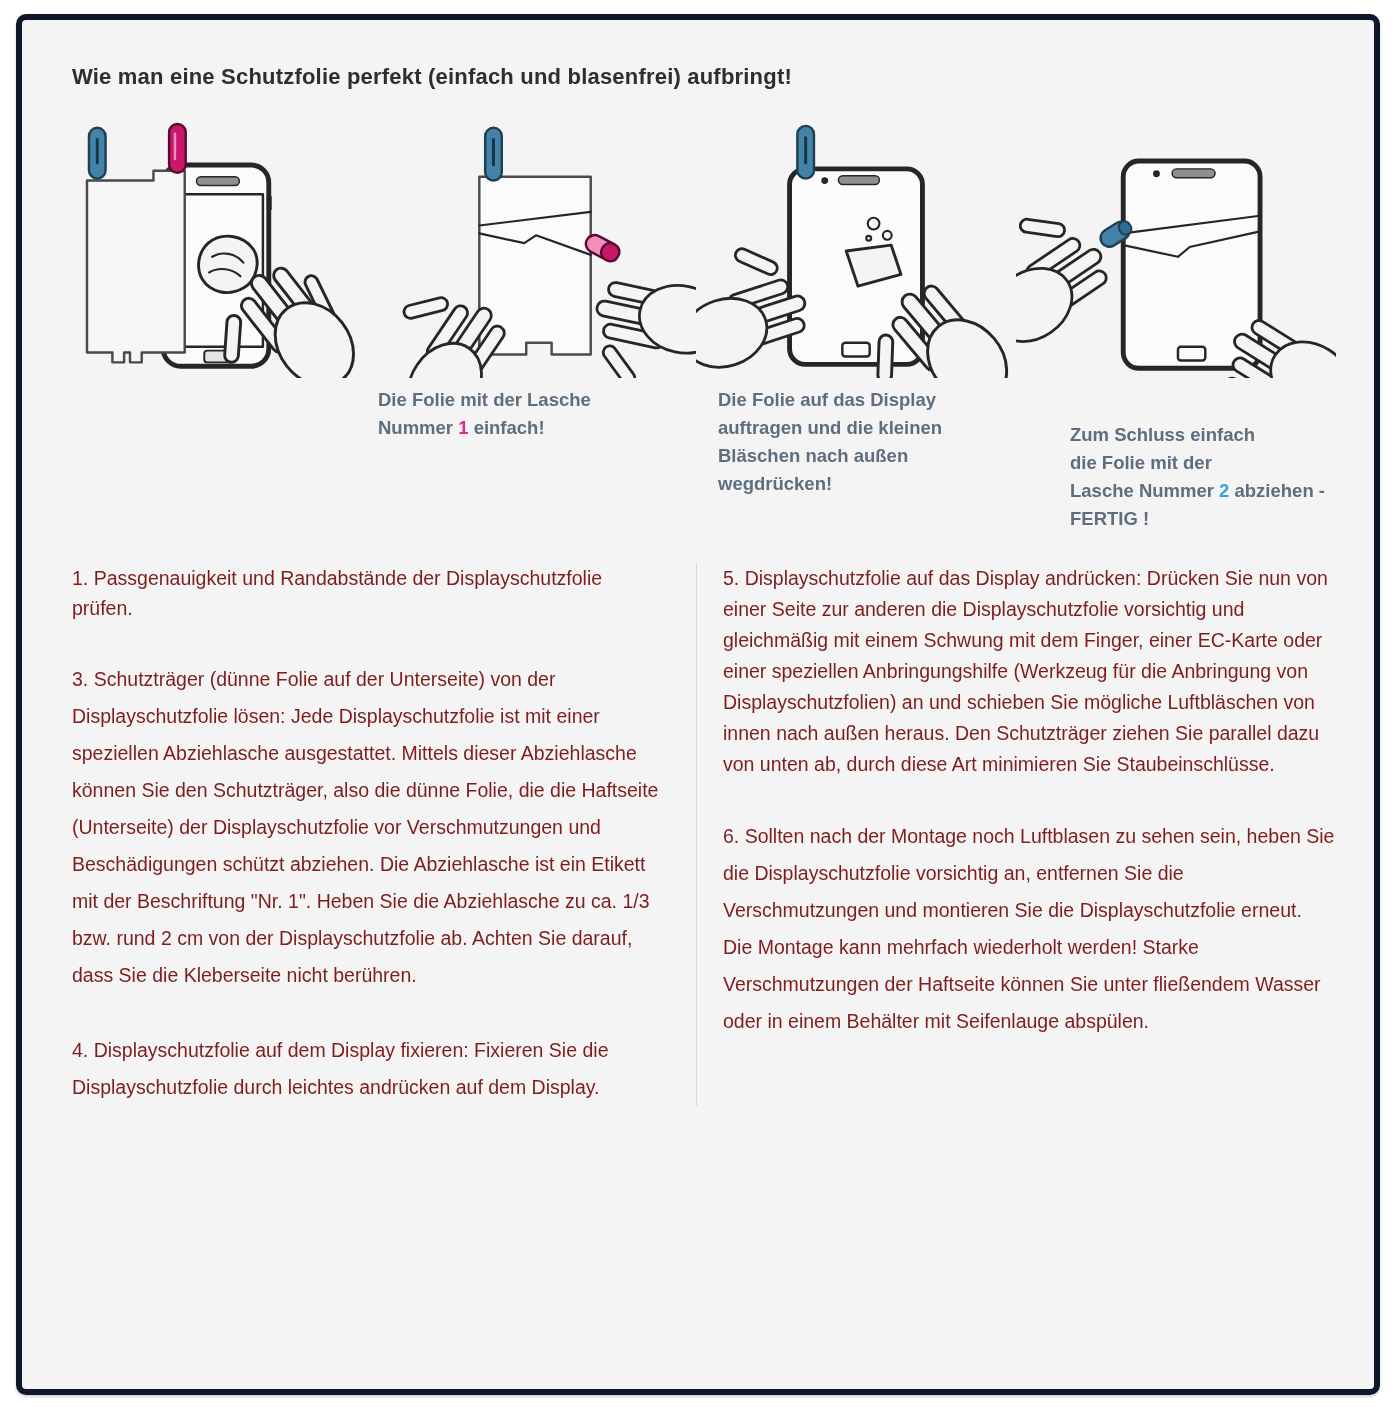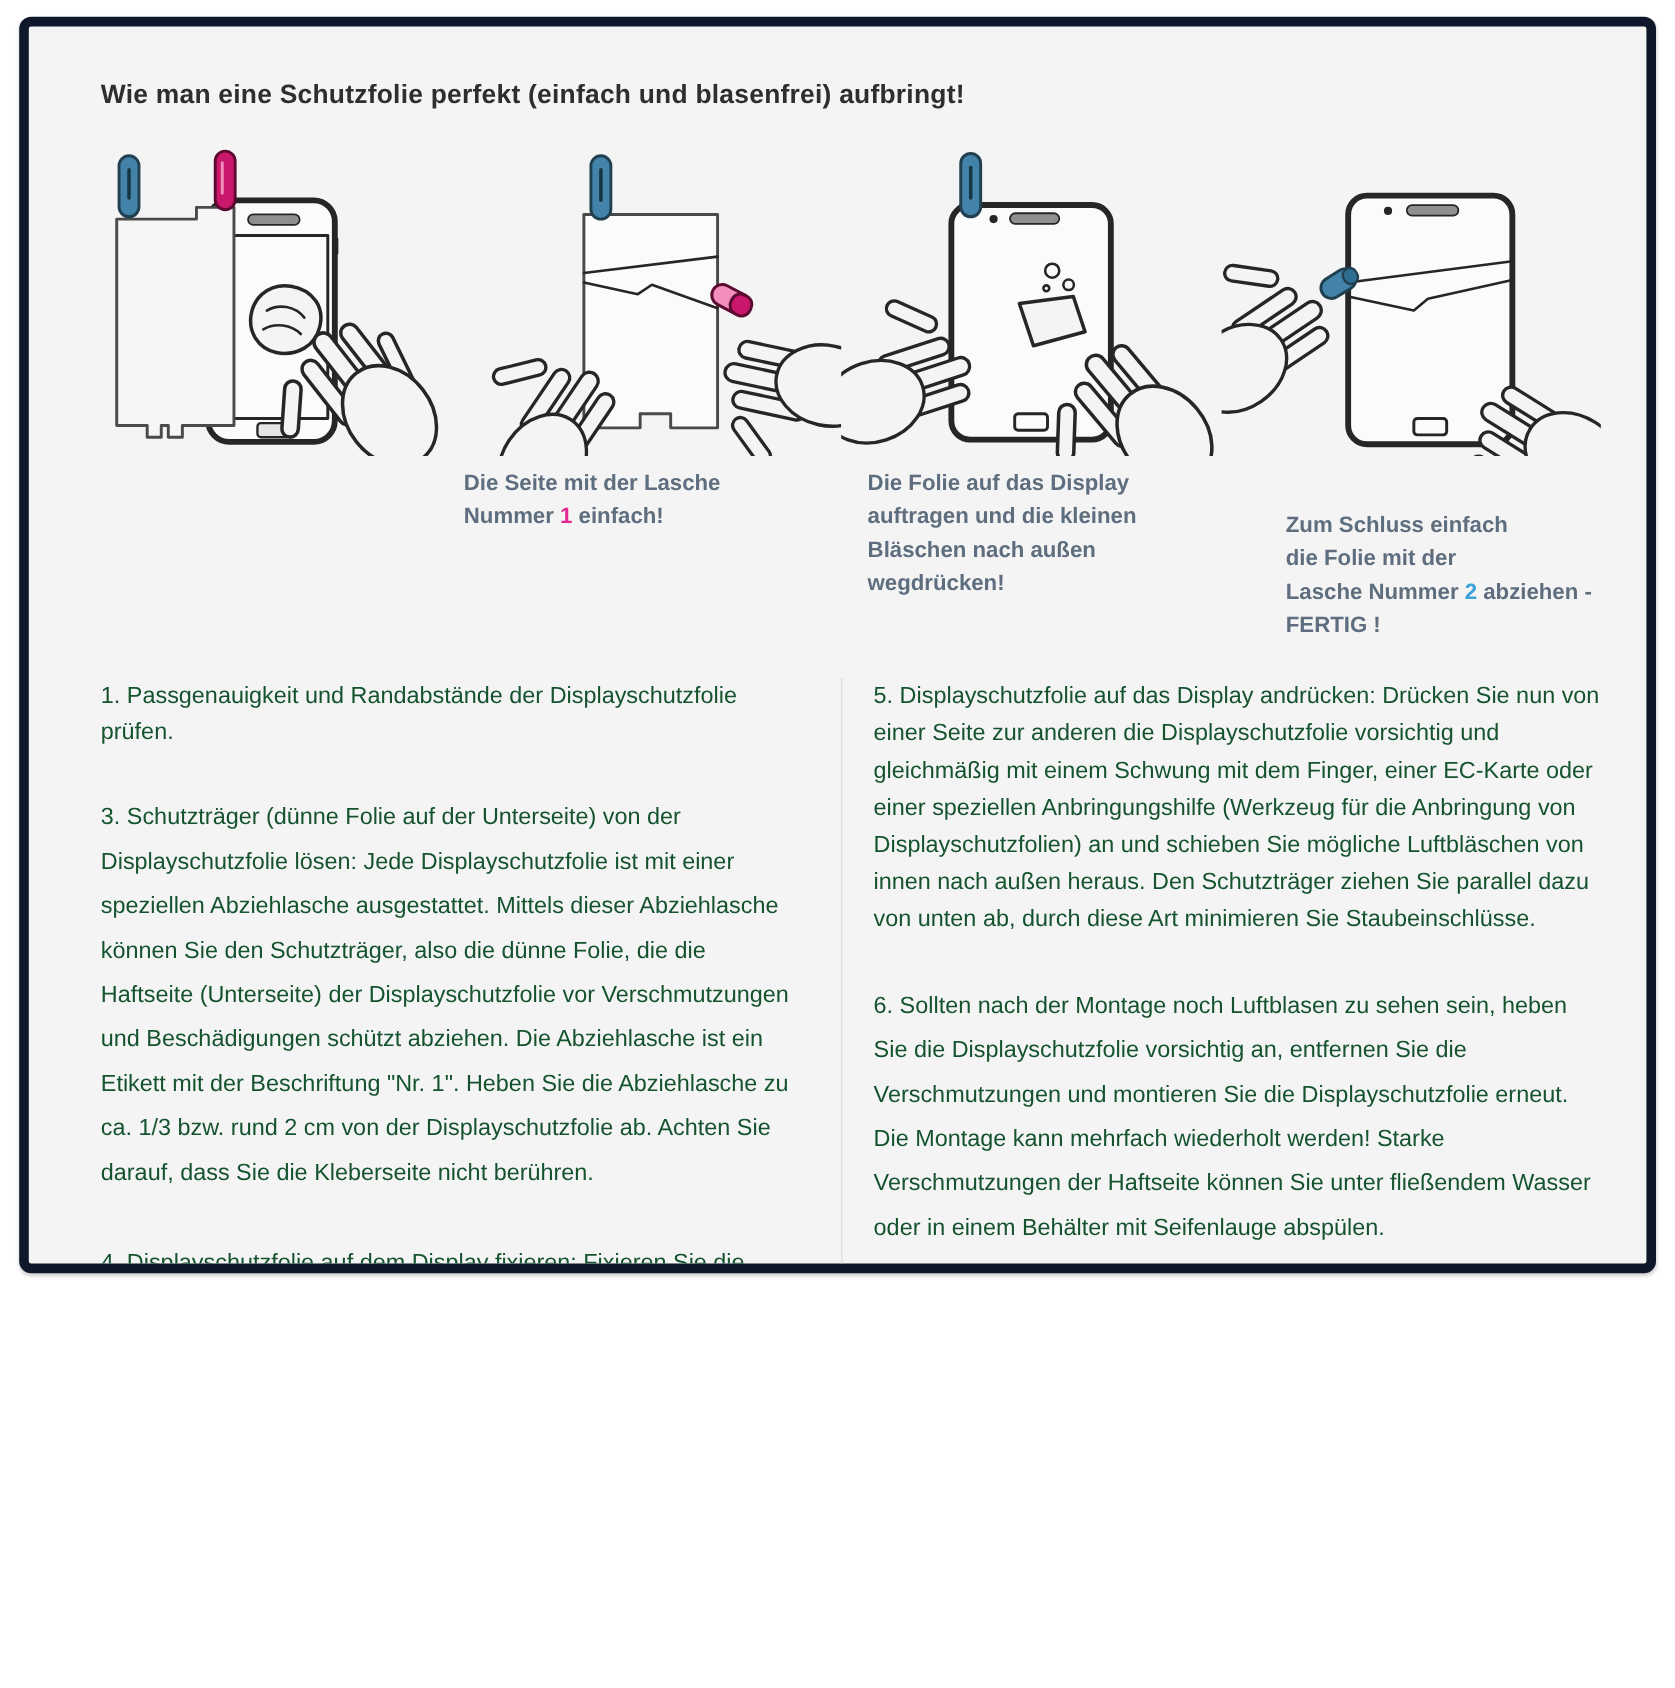--- a/index.html
+++ b/index.html
@@ -1,37 +1,37 @@
 <!DOCTYPE html>
 <html><head>
 <meta charset="utf-8">
 <style>
   html,body{margin:0;padding:0;background:#ffffff;}
   body{width:1396px;height:1407px;position:relative;font-family:"Liberation Sans","DejaVu Sans",sans-serif;}
   .panel{
-    position:absolute;left:16px;top:14px;width:1364px;height:1047px;
-    box-sizing:border-box;background:#f4f4f5;border:8px solid #0f172a;border-radius:10px;
-    box-shadow:0 2px 3px rgba(0,0,0,.18);padding:44px 38px 30px 44px;overflow:hidden;
+    position:absolute;left:16px;top:14px;width:1364px;height:1381px;
+    box-sizing:border-box;background:#f4f4f5;border:6px solid #0f172a;border-radius:10px;
+    box-shadow:0 2px 3px rgba(0,0,0,.18);padding:44px 38px 30px 34px;overflow:hidden;
   }
   .title{font-size:22px;font-weight:bold;color:#2e2e2e;margin:0 0 30px 16px;letter-spacing:.2px;}
   .figures{display:flex;align-items:flex-start;margin:0 0 30px 0;}
   .fig{flex:1 1 25%;margin:0;min-width:0;}
   .fig svg{display:block;width:100%;height:258px;}
   .cap{font-size:18.5px;font-weight:bold;color:#5e6e7e;line-height:28px;white-space:pre-line;margin-top:8px;}
   .cap.ind1{padding-left:6px;}
   .cap.ind2{padding-left:2px;}
   .cap.ind3{padding-left:22px;}
   .cap.ind4{padding-left:54px;margin-top:43px;}
   .num-pink{color:#e3288f;}
   .num-blue{color:#3aa1d9;}
   .cols{display:flex;align-items:stretch;margin-top:6px;}
   .col{box-sizing:border-box;}
   .col.left{flex:0 0 50%;padding:0 34px 0 16px;}
   .col.right{flex:0 0 50%;border-left:1px solid #d9d9d9;padding:0 0 0 26px;}
-  .para{font-size:19.5px;color:#14532d;margin:0 0 38px 0;}
+  .para{font-size:19.5px;color:#7f1d1d;margin:0 0 38px 0;}
   .lh-tight{line-height:30px;}
   .lh-mid{line-height:31px;}
   .lh-loose{line-height:37px;}
   .para:last-child{margin-bottom:0;}
   
   .ln{fill:none;stroke:#262626;stroke-linecap:round;stroke-linejoin:round;}
   .dev{fill:#fbfbfc;stroke:#262626;}
   .hand{fill:#f4f4f5;stroke:#262626;stroke-width:3;stroke-linejoin:round;}
 </style>
 </head>
@@ -105,21 +105,21 @@
           <ellipse class="hand" cx="0" cy="40" rx="36" ry="46"></ellipse>
         </g>
         <g transform="translate(262,196) rotate(-78) scale(0.95)">
           <rect class="hand" x="-36" y="-40" width="15" height="66" rx="7.5"></rect>
           <rect class="hand" x="-14" y="-52" width="16" height="78" rx="8"></rect>
           <rect class="hand" x="9" y="-44" width="15" height="70" rx="7.5"></rect>
           <rect class="hand" x="-64" y="6" width="14" height="48" rx="7" transform="rotate(42)"></rect>
           <ellipse class="hand" cx="0" cy="40" rx="36" ry="46"></ellipse>
         </g>
       </svg>
-      <figcaption class="cap ind2"><span>Die Seite mit der Lasche
+      <figcaption class="cap ind2"><span>Die Folie mit der Lasche
 Nummer </span><span class="num-pink">1</span><span> einfach!</span></figcaption>
     </figure>
 
     <figure class="fig">
       <svg viewBox="0 0 300 264">
         <g>
           <rect class="dev" x="82" y="50" width="136" height="200" rx="16" stroke-width="5"></rect>
           <circle cx="118" cy="62" r="3.5" fill="#262626"></circle>
           <rect x="132" y="57" width="42" height="9" rx="4.5" fill="#8f8f8f" stroke="#262626" stroke-width="1.5"></rect>
           <rect x="136" y="228" width="28" height="14" rx="3" fill="#fbfbfc" stroke="#262626" stroke-width="2.5"></rect>

